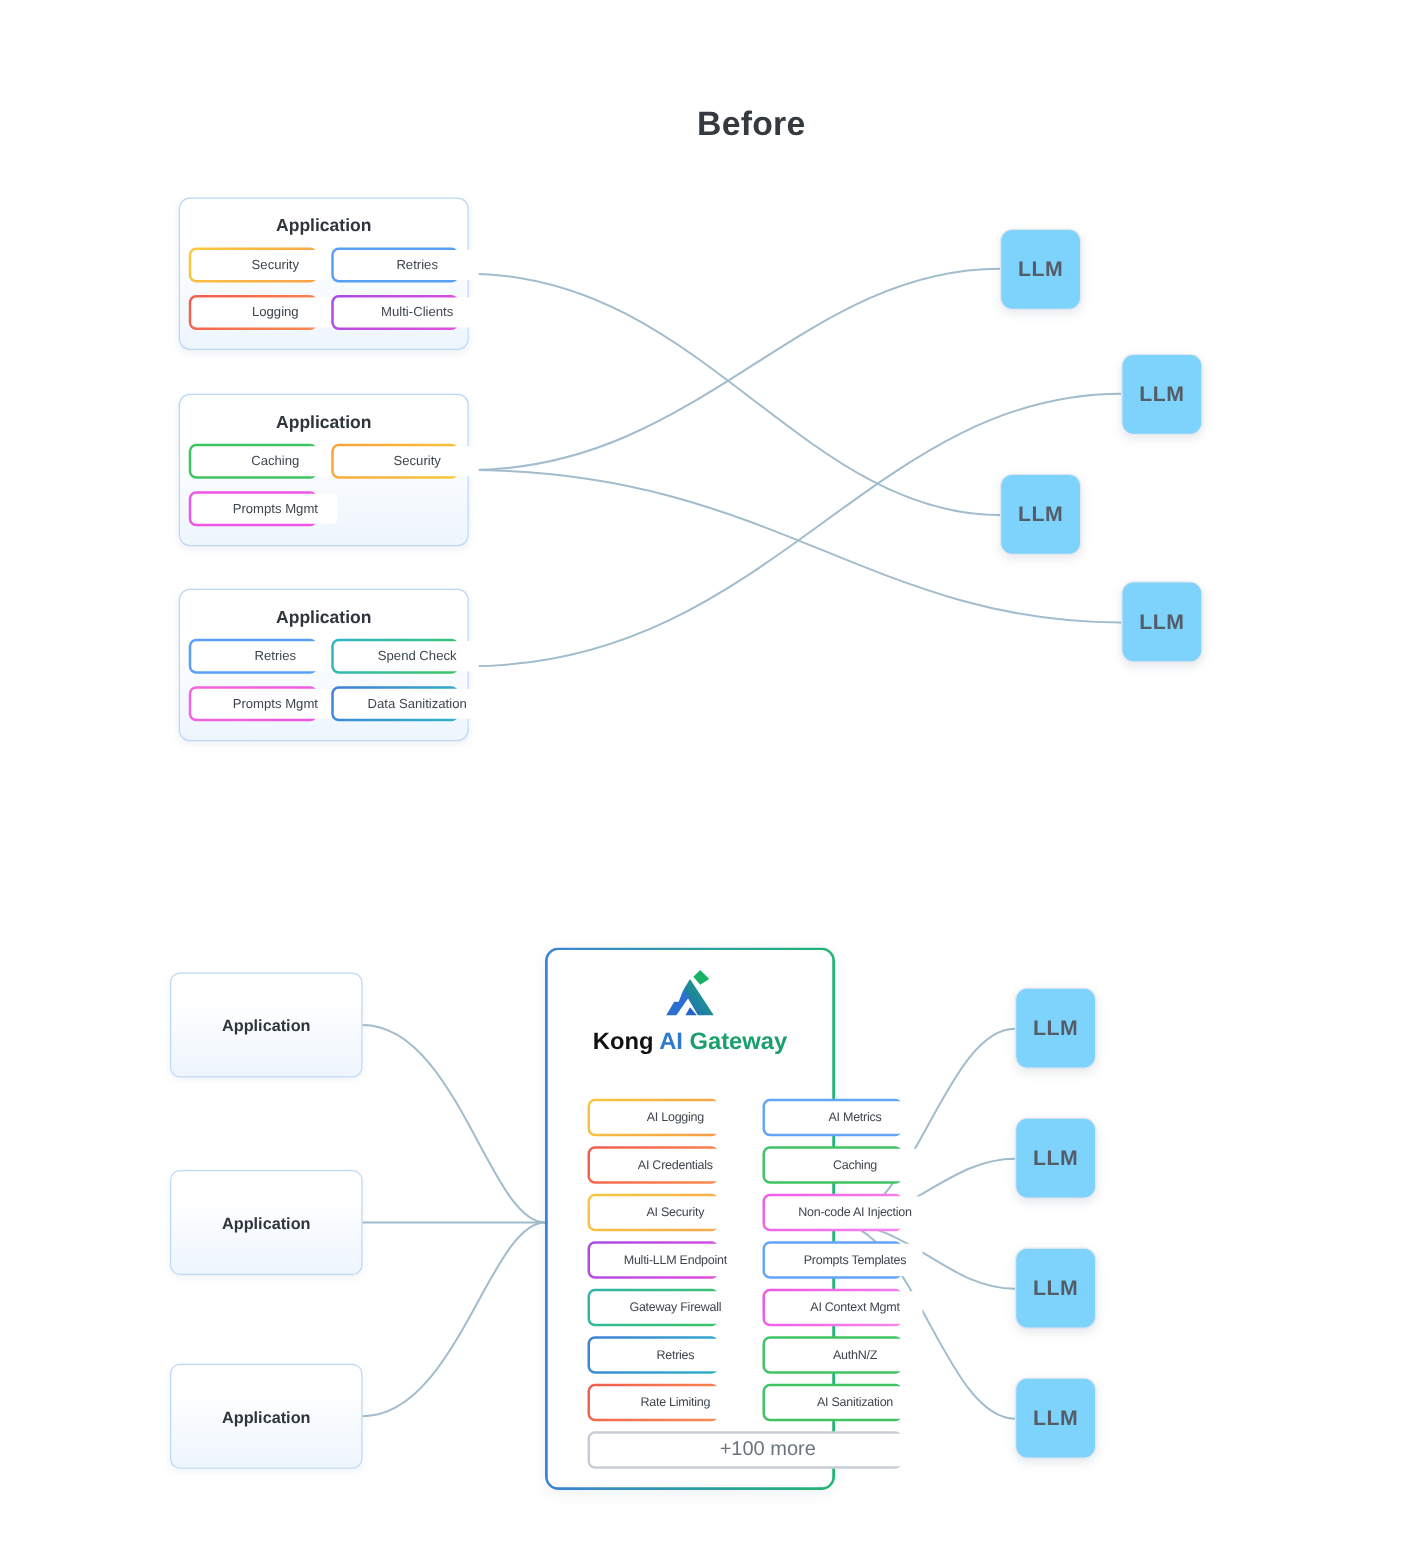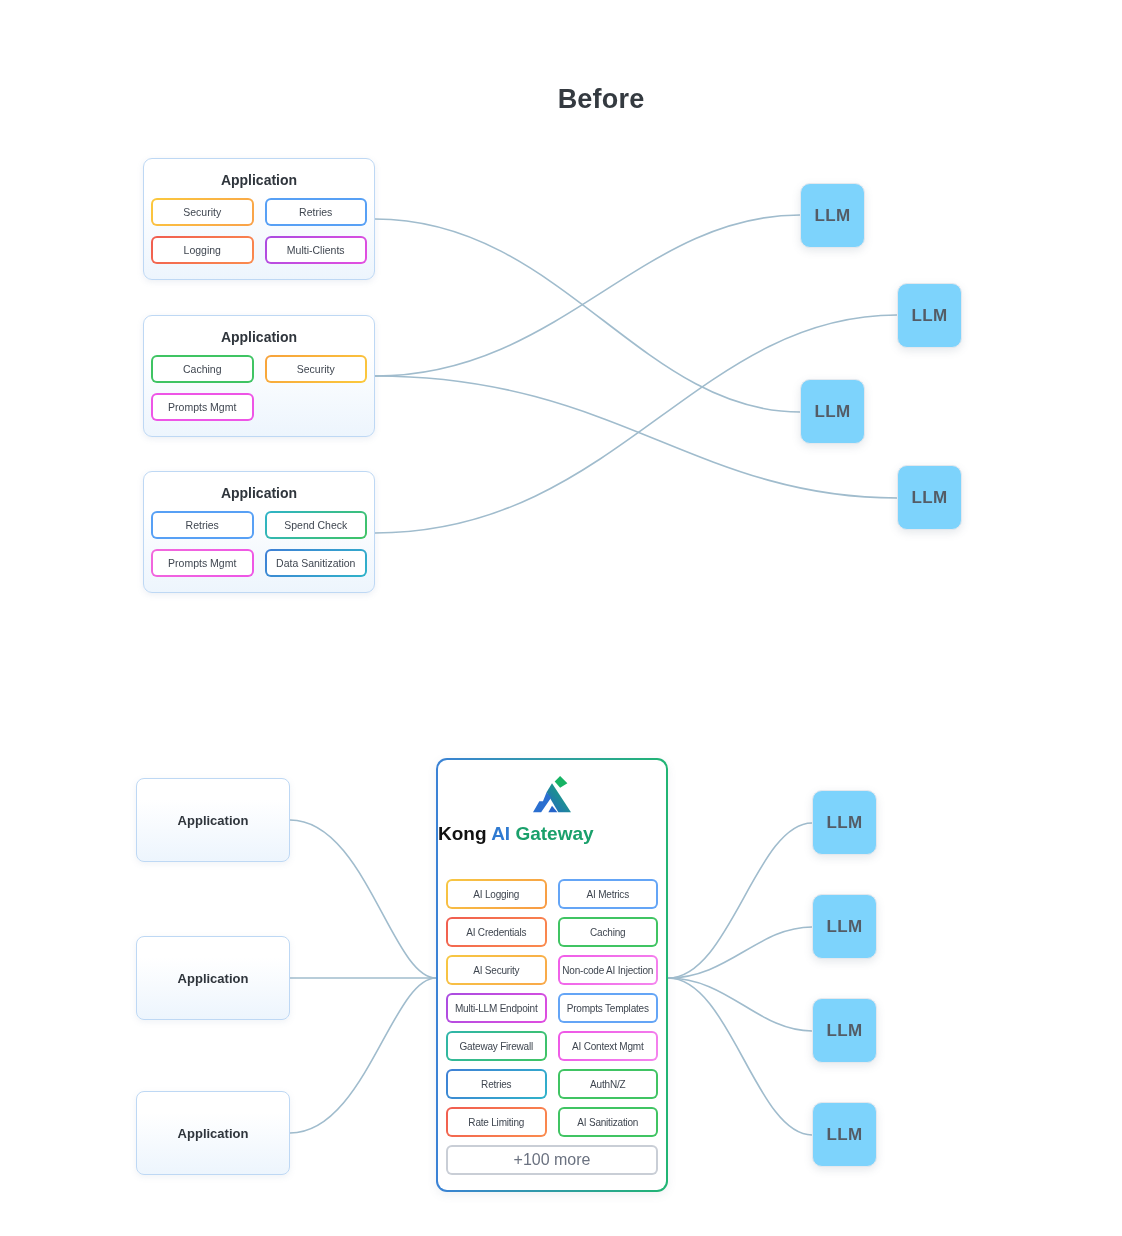--- a/index.html
+++ b/index.html
@@ -27,21 +27,21 @@
   .tag-grid{
     display:grid;grid-template-columns:1fr 1fr;gap:10px 11px;padding:10px 7px 0 7px;
   }
   .tag{
     border-radius:6px;padding:2px;height:28px;box-sizing:border-box;
     background:linear-gradient(135deg,var(--c1),var(--c2));
   }
   .tag-inner{
     background:#ffffff;border-radius:4px;width:100%;height:100%;
     display:flex;align-items:center;justify-content:center;
-    font-size:10.5px;font-weight:500;color:var(--tag-text);white-space:nowrap;
+    font-size:10.5px;font-weight:500;color:var(--tag-text);white-space:nowrap;padding-left:18px;
   }
   
   .llm{
     position:absolute;width:65px;height:65px;box-sizing:border-box;z-index:2;
     background:#7dd3fc;border:1px solid var(--llm-border);border-radius:10px;
     box-shadow:0 3px 8px rgba(100,116,139,.16);
     display:flex;align-items:center;justify-content:center;
     font-size:17px;font-weight:700;color:var(--llm-text);letter-spacing:.4px;
   }
   
@@ -55,29 +55,29 @@
   }
   
   .gateway{
     position:absolute;left:436px;top:758px;width:232px;height:434px;box-sizing:border-box;z-index:2;
     border:2px solid transparent;border-radius:11px;
     background:linear-gradient(#fff,#fff) padding-box,
                linear-gradient(90deg,var(--gw-border-start),var(--gw-border-end)) border-box;
     box-shadow:0 3px 10px rgba(100,116,139,.10);
   }
   .gw-logo{display:block;margin:16px auto 0 auto;}
-  .gw-wordmark{text-align:left;margin-top:9px;font-size:19px;font-weight:700;}
+  .gw-wordmark{text-align:center;margin-top:9px;font-size:19px;font-weight:700;}
   .gw-wordmark .k{color:var(--kong-black);}
   .gw-wordmark .ai{color:var(--kong-blue);}
   .gw-wordmark .gw{color:var(--kong-green);}
   .gw-tags{
     display:grid;grid-template-columns:1fr 1fr;gap:8px 11px;
     padding:0 8px;margin-top:34px;
   }
-  .gw-tags .tag{height:30px;}
+  .gw-tags .tag{height:30px;margin-left:24px;}
   .gw-tags .tag-inner{font-size:10px;letter-spacing:-.2px;}
   .tag.more{grid-column:1/span 2;background:#c9ced6;}
   .tag.more .tag-inner{color:#6b7280;font-size:16px;letter-spacing:0;}
 </style>
 </head>
 <body>
 
 <div class="canvas">
 
   <svg class="lines" width="1122" height="1236" viewBox="0 0 1122 1236">

